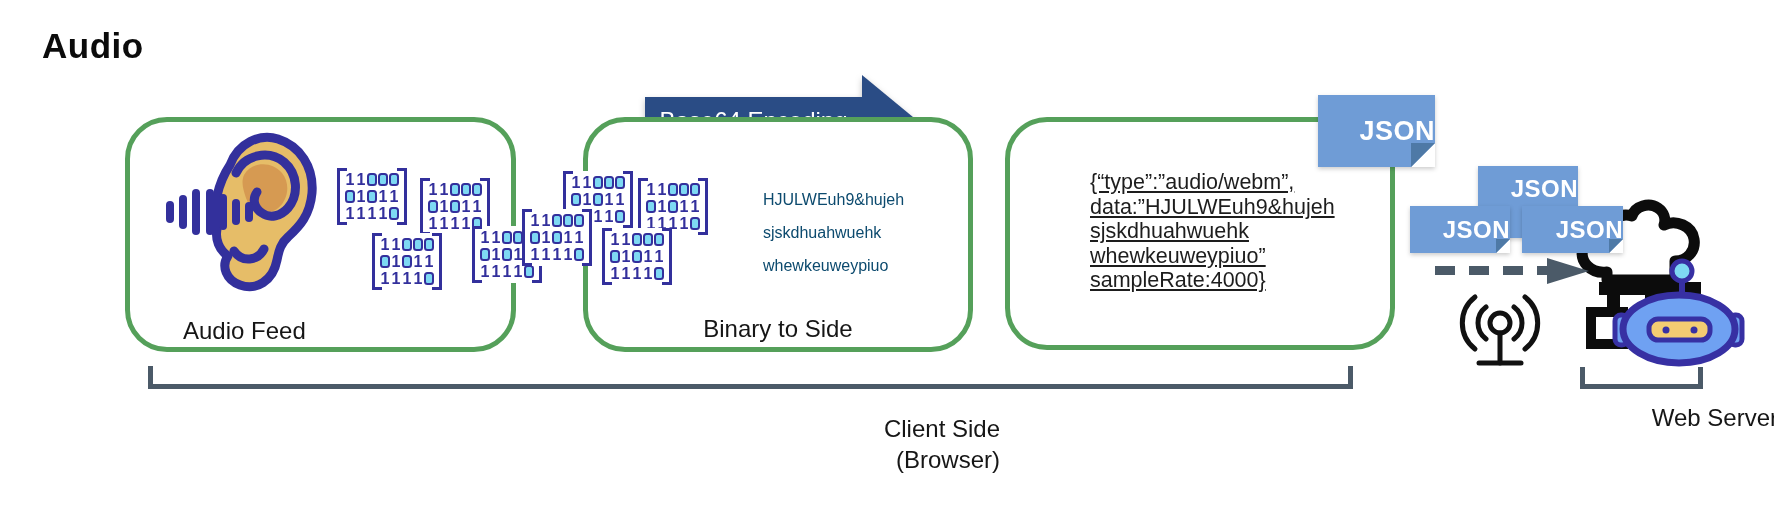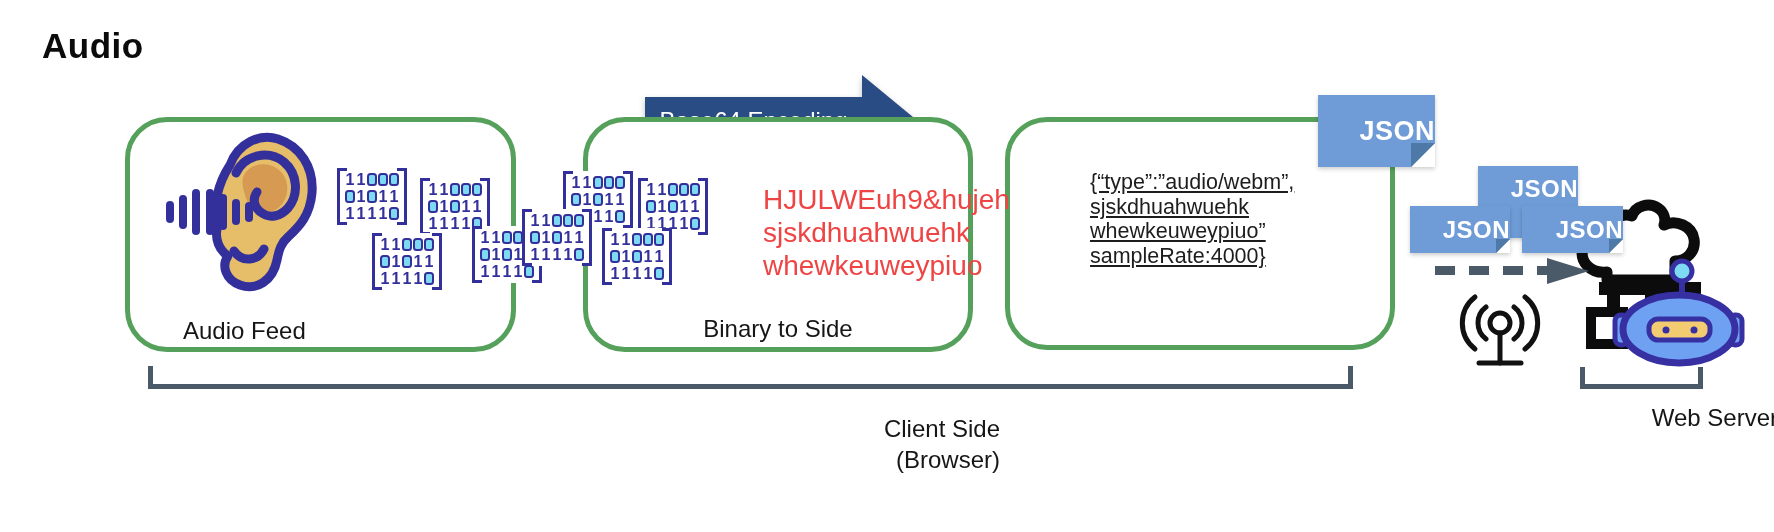--- a/index.html
+++ b/index.html
@@ -59,21 +59,21 @@
     border: 3px solid #33309c;
   }
   .matrix::before { left: 0;  border-right: none; }
   .matrix::after  { right: 0; border-left:  none; }
   .mrow { display: flex; align-items: center; justify-content: center; gap: 1px; height: 17px; }
   .d1 { width: 10px; text-align: center; font-size: 16px; font-weight: 700; color: #33309c; line-height: 1; }
   .d0 { width: 10px; height: 13px; background: #7ed9f3; border: 2.5px solid #33309c; border-radius: 3.5px; }
 
   
   #b64-text {
-    left: 763px; top: 183px; font-size: 28px; line-height: 33px; color: #ef4444; z-index: 3;
+    left: 763px; top: 183px; font-size: 16px; line-height: 33px; color: #0c4a6e; z-index: 3;
   }
   #json-text {
     left: 1090px; top: 170px; font-size: 21.5px; line-height: 24.6px; color: #1d1d1d; z-index: 3; text-decoration: underline;
   }
 
   
   .tag {
     position: absolute; background: #6f9cd6; color: #fff; font-weight: 700;
     display: flex; align-items: center; justify-content: flex-end;
     letter-spacing: .5px;
@@ -345,20 +345,21 @@
   <div id="b64-text" class="abs">
     <div>HJULWEuh9&amp;hujeh</div>
     <div>sjskdhuahwuehk</div>
     <div>whewkeuweypiuo</div>
   </div>
   <div id="cap-binary" class="box-caption">Binary to Side</div>
 
   <div id="box-json" class="gbox"></div>
   <div id="json-text" class="abs">
     <div>{“type”:”audio/webm”,</div>
+    <div>data:”HJULWEuh9&amp;hujeh</div>
     <div>sjskdhuahwuehk</div>
     <div>whewkeuweypiuo”</div>
     <div>sampleRate:4000}</div>
   </div>
 
   <div id="tag-main" class="tag">
     <span>JSON</span>
   </div>
   <div id="tag-top" class="tag">
     <span>JSON</span>

